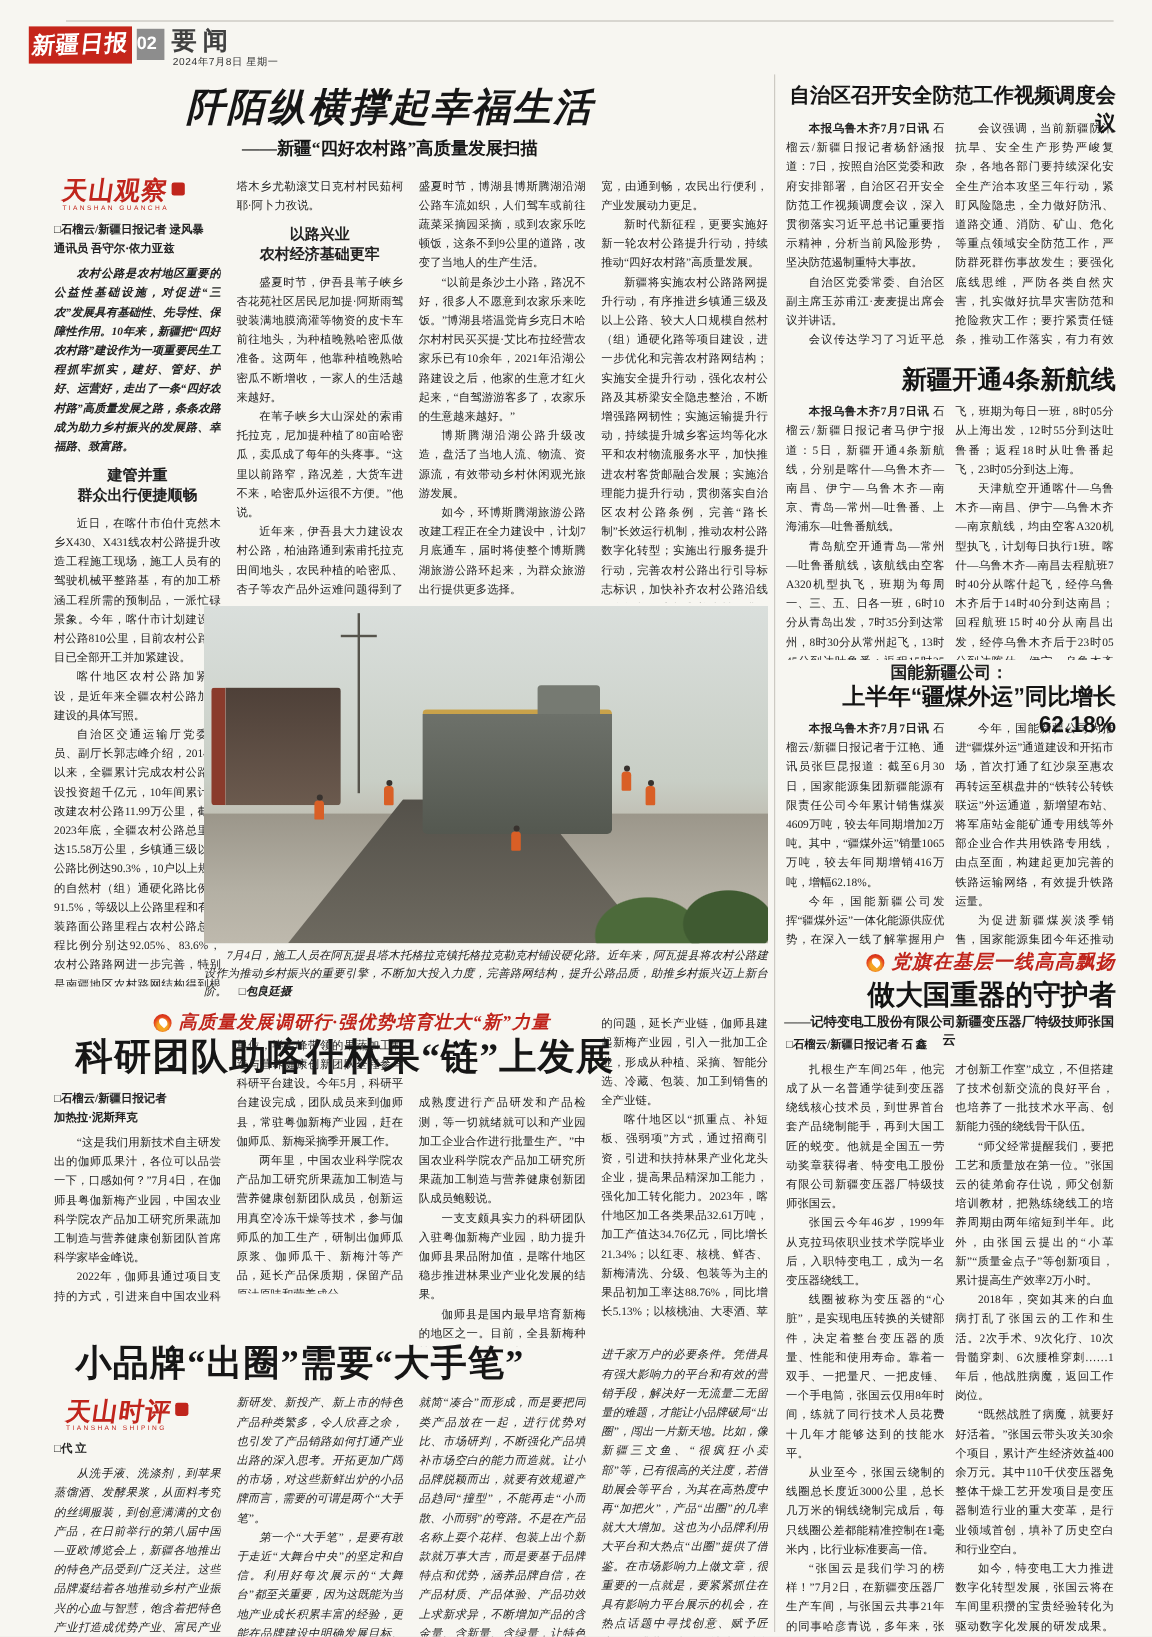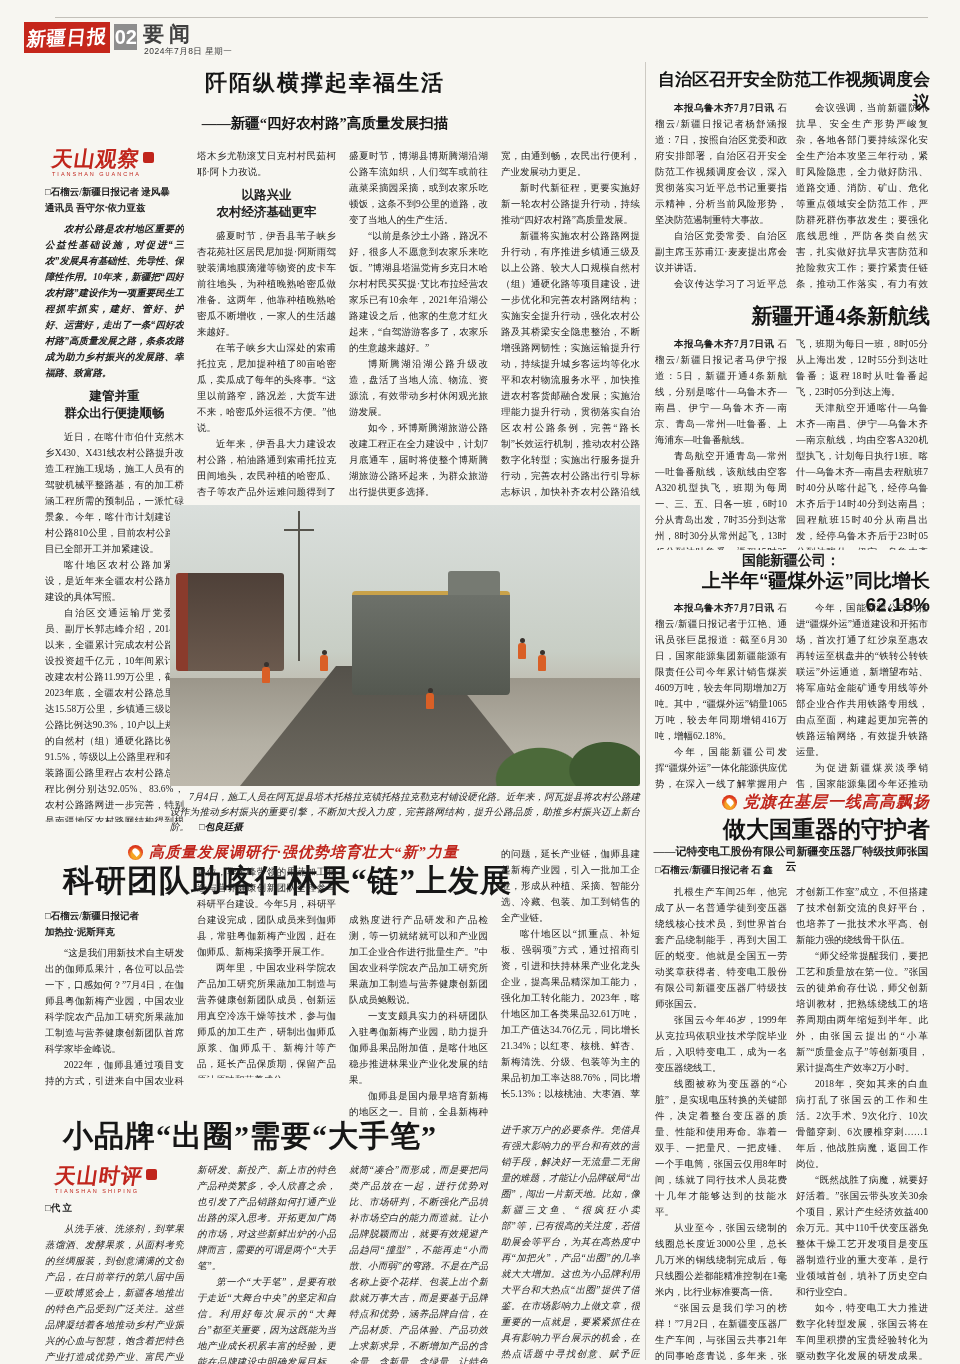--- a/index.html
+++ b/index.html
@@ -8,27 +8,27 @@
   .abs{position:absolute;}
   .sans{font-family:"Liberation Sans","DejaVu Sans",sans-serif;}
   .rule-h{position:absolute;height:1px;background:#c3c0b9;}
   .rule-v{position:absolute;width:1px;background:#cdcac3;}
 
   
   .nameplate{position:absolute;left:24px;top:22px;width:86px;height:31px;background:#c5261b;
              color:#fff;text-align:center;line-height:31px;font-size:19px;font-weight:900;}
   .nameplate span{display:inline-block;transform:skewX(-8deg) rotate(-2deg);letter-spacing:1px;}
   .pageno{position:absolute;left:114px;top:24px;width:23px;height:26px;background:#8d8d8d;color:#fff;
-          text-align:right;line-height:26px;font-size:20px;font-weight:700;}
+          text-align:left;line-height:26px;font-size:15px;font-weight:700;}
   .sectionname{position:absolute;left:143px;top:20px;font-size:21px;font-weight:900;letter-spacing:5px;color:#404040;}
   .dateline{position:absolute;left:144px;top:46px;font-size:8.5px;color:#333;letter-spacing:.5px;}
 
   
   .hl{position:absolute;margin:0;font-weight:900;color:#161616;text-align:center;}
-  .lead-hl{left:45px;top:68px;width:560px;font-size:22px;letter-spacing:2px;}
+  .lead-hl{left:45px;top:68px;width:560px;font-size:32px;letter-spacing:2px;font-style:italic;}
   .lead-sub{left:45px;top:114px;width:560px;font-size:14.5px;font-weight:700;}
   .res-hl{left:45px;top:860px;width:485px;font-size:31px;letter-spacing:1px;}
   .com-hl{left:45px;top:1116px;width:410px;font-size:30px;letter-spacing:1px;}
 
   
   .ts-logo{position:absolute;line-height:1;}
   .ts-main{color:#c0251c;font-weight:900;font-size:21px;display:inline-block;transform:skewX(-8deg);letter-spacing:1px;}
   .ts-seal{display:inline-block;width:11px;height:11px;background:#c0251c;border-radius:2px;margin-left:3px;vertical-align:3px;}
   .ts-cap{color:#c0251c;font-size:5.5px;letter-spacing:2px;margin-top:2px;font-family:"Liberation Sans",sans-serif;}
 

